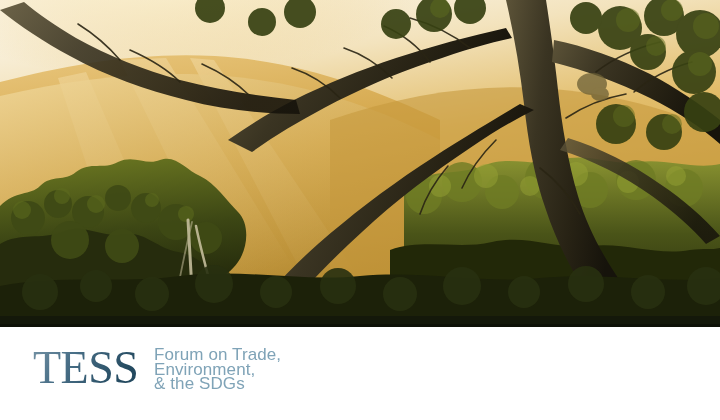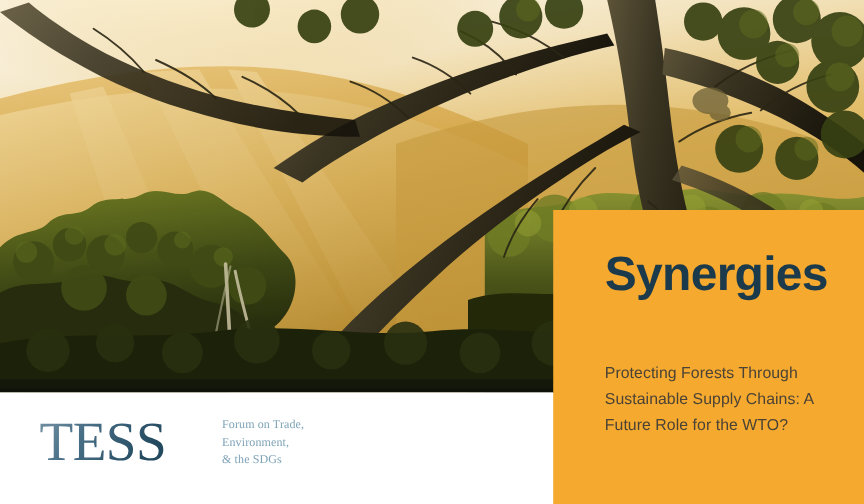--- a/index.html
+++ b/index.html
@@ -56,28 +56,27 @@
     align-items: flex-end;
     gap: 9px;
   }
 
   .logo-mark {
     display: block;
     height: 46px;
   }
 
   .logo-tagline {
-    font-family: Liberation Serif, serif;
-    font-size: 10px;
+    font-family: Liberation Sans, sans-serif;
+    font-size: 17px;
     line-height: 14.2px;
     color: #7fa3b7;
     letter-spacing: 0.1px;
     white-space: pre-line;
     padding-top: 2px;
-    margin-left: 31px;
   }
 
   
   .panel {
     position: absolute;
     left: 461px;
     top: 175px;
     width: 259px;
     height: 245px;
     background: #f5a92e;
@@ -333,18 +332,14 @@
           <stop offset="100%" stop-color="#23495f"></stop>
         </linearGradient>
       </defs>
       <text x="0" y="38" font-family="'Liberation Serif', serif" font-size="46" letter-spacing="-0.5" fill="url(#tessGrad)">TESS</text>
     </svg>
     <div class="logo-tagline">Forum on Trade,
 Environment,
 &amp; the SDGs</div>
   </div>
 
-  <div class="panel">
-    <div class="panel-title">Synergies</div>
-    <div class="panel-subtitle">Protecting Forests Through Sustainable Supply Chains: A Future Role for the WTO?</div>
-  </div>
 
 </div>
 
 </body></html>

